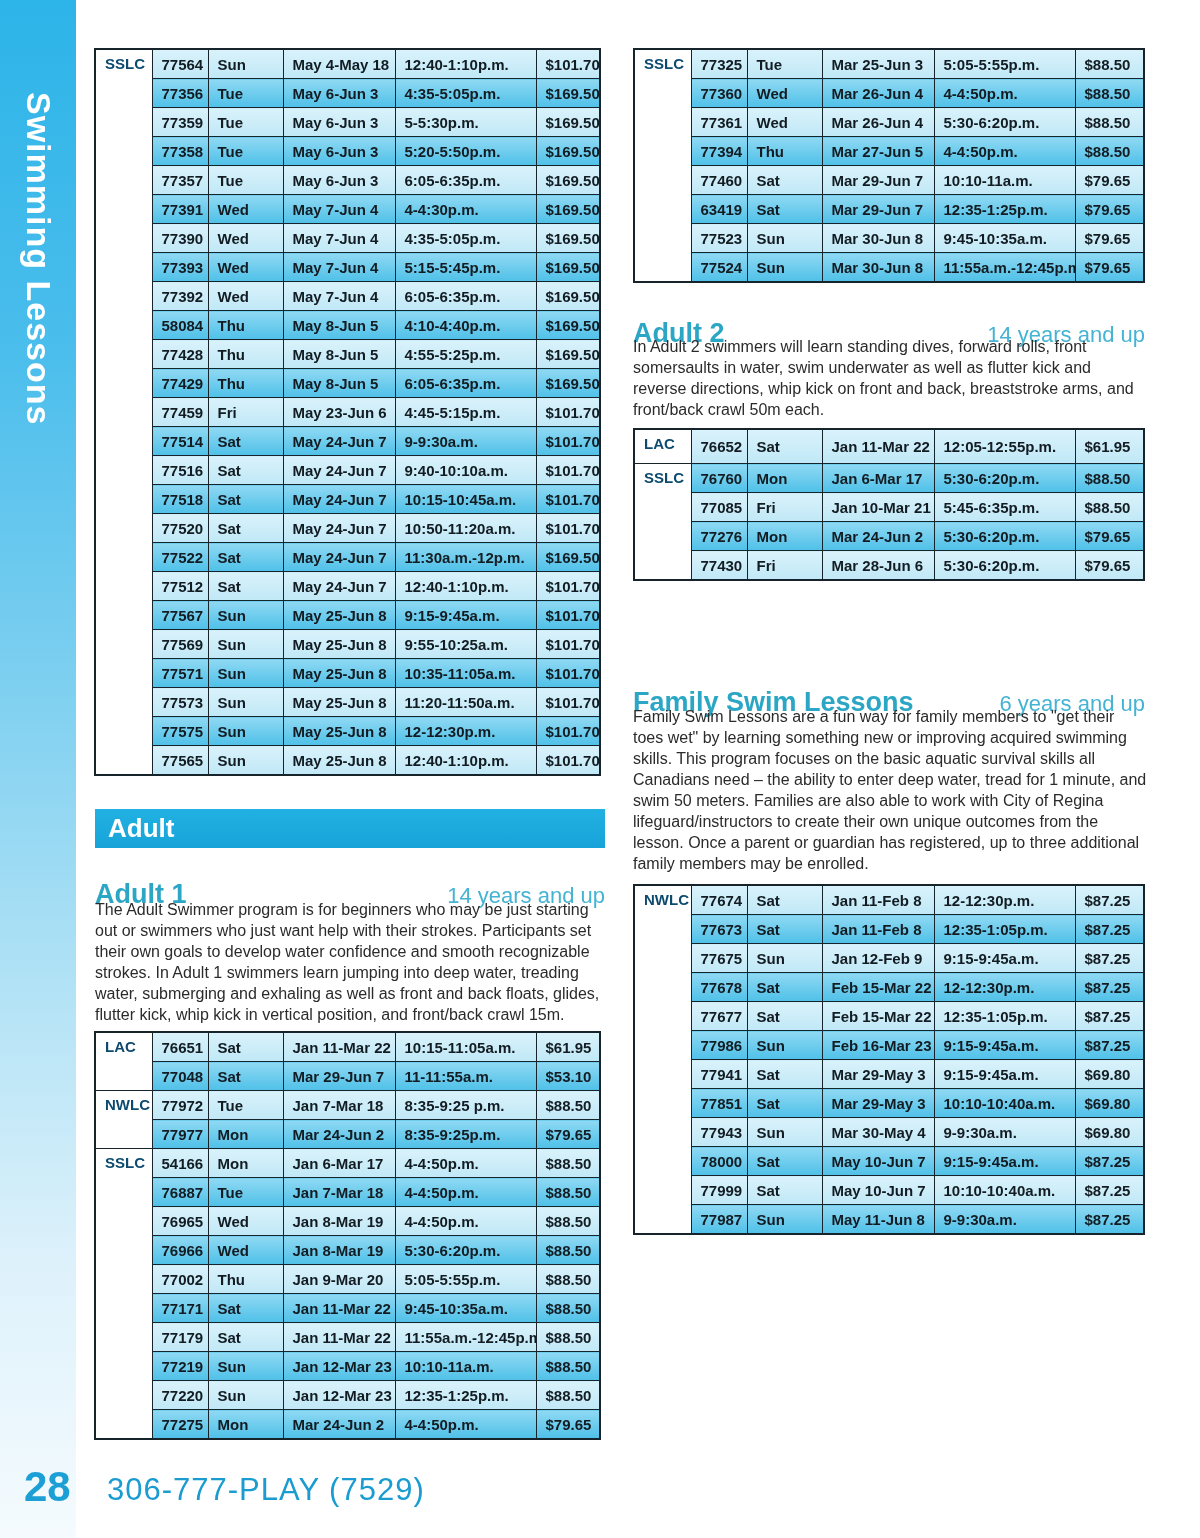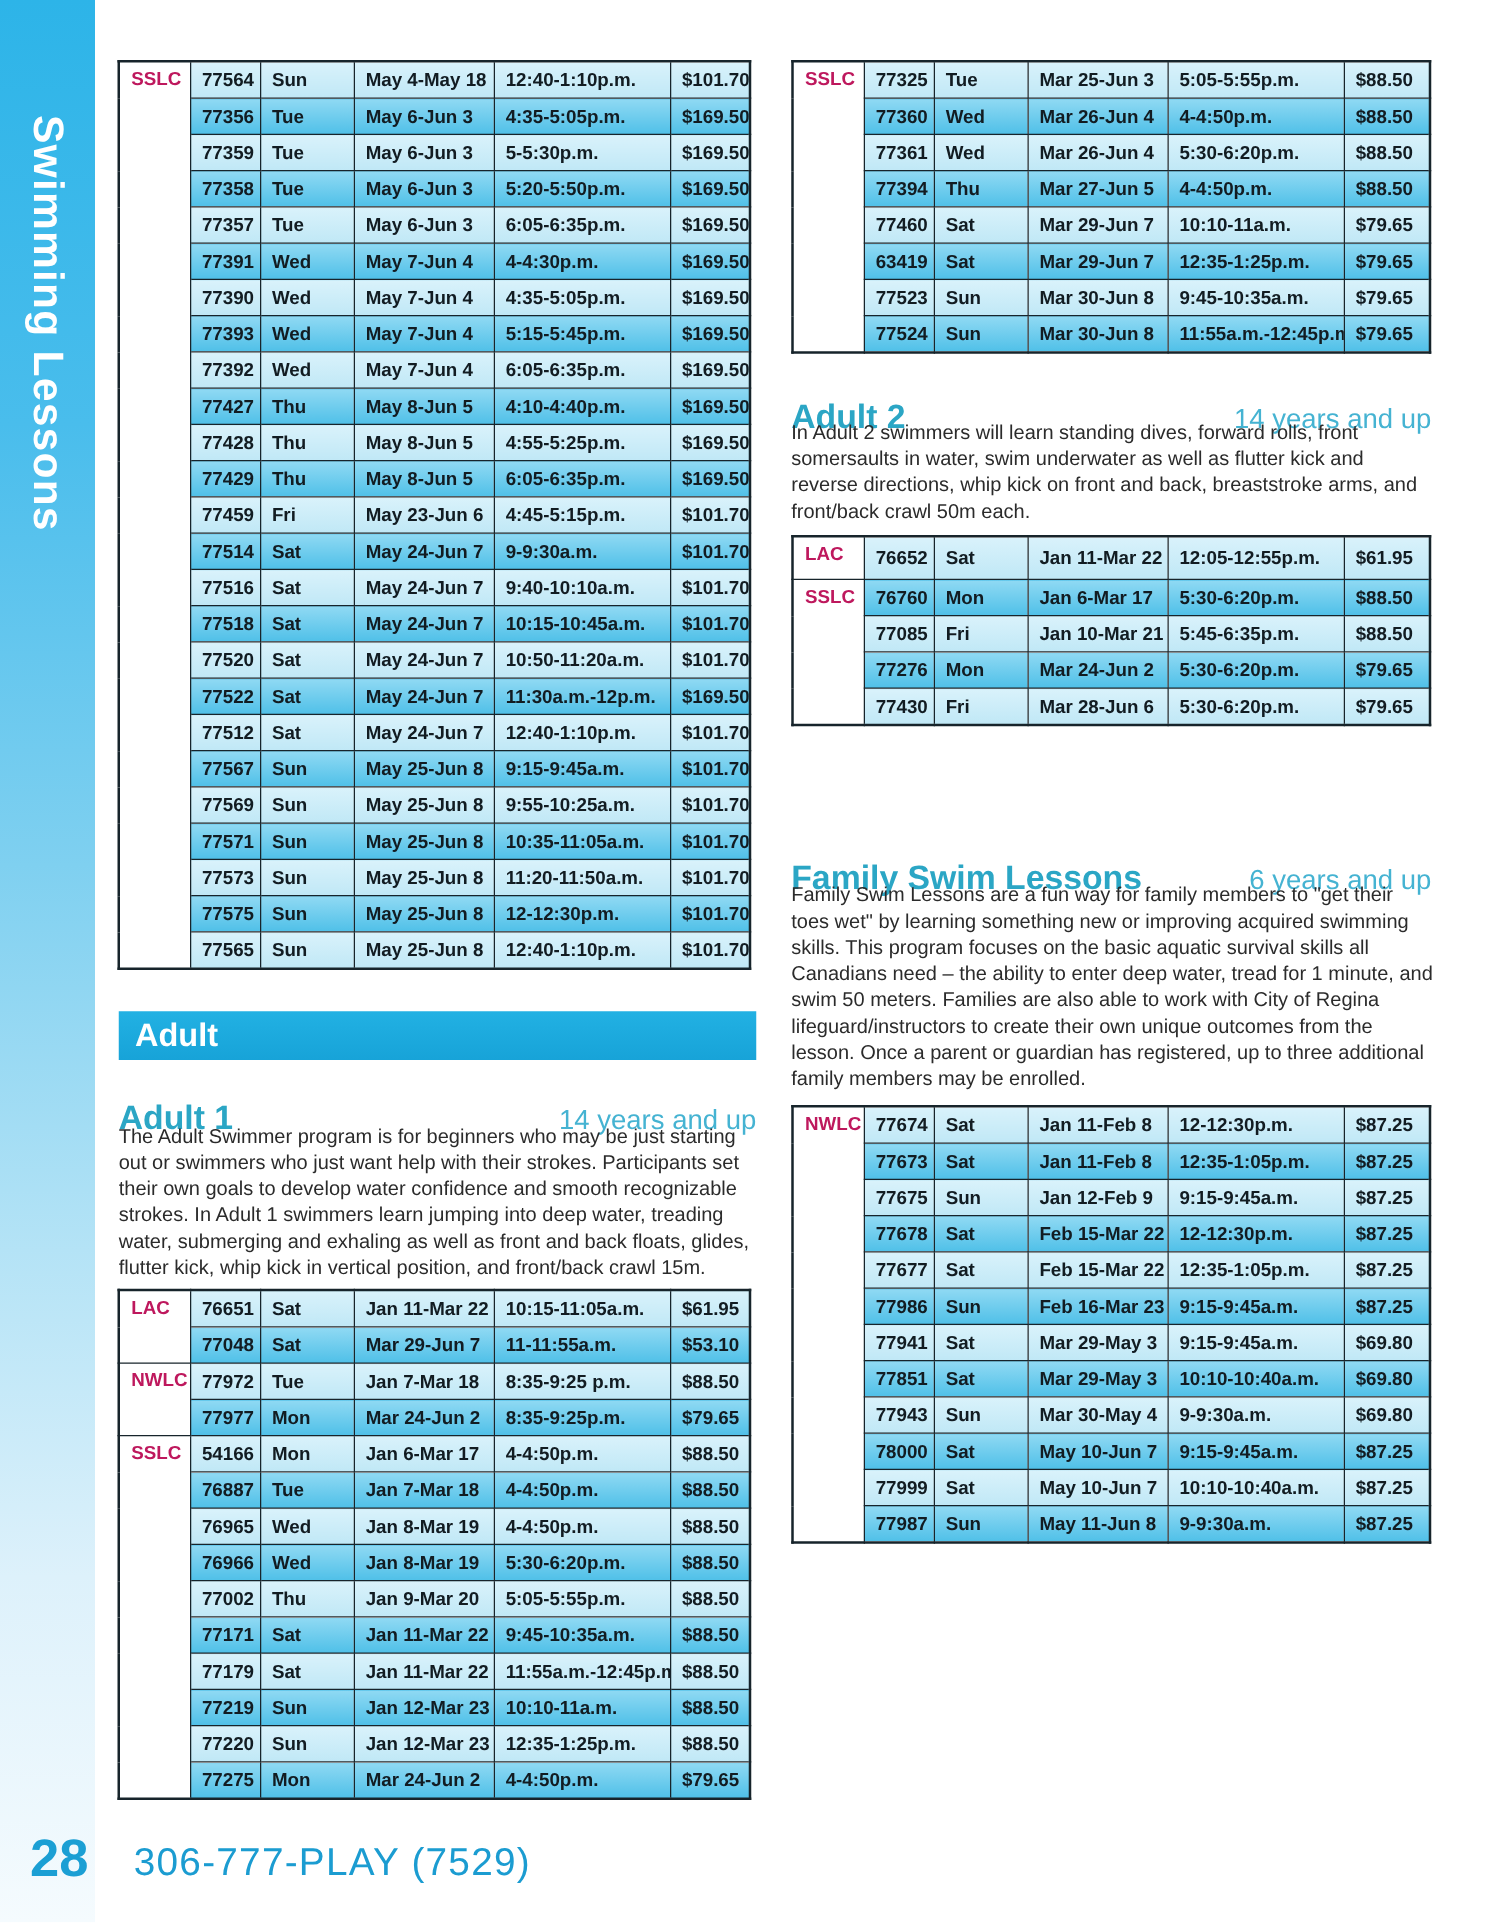--- a/index.html
+++ b/index.html
@@ -21,21 +21,21 @@
   table.sched{
     border-collapse:collapse;table-layout:fixed;
     border:2px solid #17242b;width:100%;
   }
   table.sched td{
     border:1px solid #17242b;height:28px;padding:0 2px 0 9px;
     font-size:15px;font-weight:bold;color:#121c22;overflow:hidden;white-space:nowrap;
     vertical-align:middle;
   }
   table.sched td.loc{
-    background:#ffffff !important;vertical-align:top;padding-top:5px;color:#be185d;
+    background:#ffffff !important;vertical-align:top;padding-top:5px;color:#0c4a6e;
   }
   tr.light td{background:linear-gradient(180deg,#d9f2fb 0%,#c0e8f6 100%);}
   tr.dark  td{background:linear-gradient(180deg,#8fd9f3 0%,#4fc0e8 100%);}
   col.w-loc{width:57px}col.w-code{width:56px}col.w-day{width:75px}
   col.w-date{width:112px}col.w-time{width:141px}col.w-price{width:auto}
   
   .abs{position:absolute;}
   #table-top-left{left:94px;top:48px;width:507px;}
   #table-top-right{left:633px;top:48px;width:512px;}
   .section-head{display:flex;justify-content:space-between;align-items:baseline;}
@@ -138,21 +138,21 @@
           <td>$169.50</td>
         </tr>
         <tr class="light">
           <td>77392</td>
           <td>Wed</td>
           <td>May 7-Jun 4</td>
           <td>6:05-6:35p.m.</td>
           <td>$169.50</td>
         </tr>
         <tr class="dark">
-          <td>77427</td>
+          <td>58084</td>
           <td>Thu</td>
           <td>May 8-Jun 5</td>
           <td>4:10-4:40p.m.</td>
           <td>$169.50</td>
         </tr>
         <tr class="light">
           <td>77428</td>
           <td>Thu</td>
           <td>May 8-Jun 5</td>
           <td>4:55-5:25p.m.</td>

